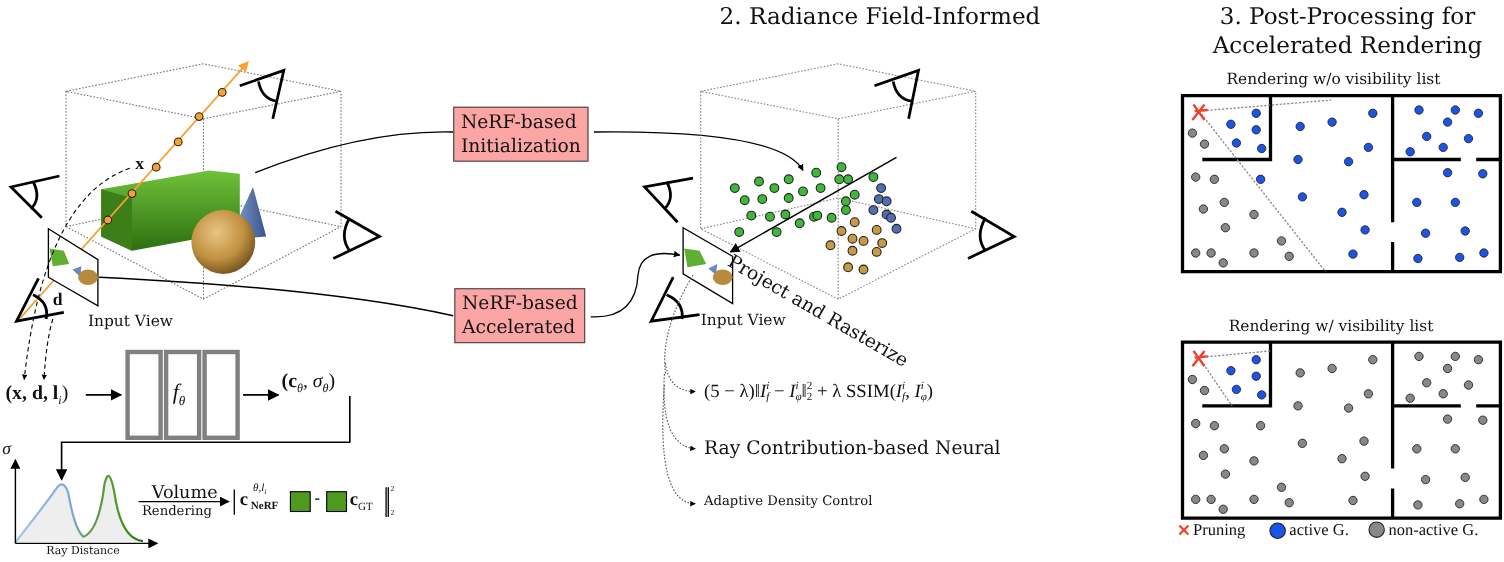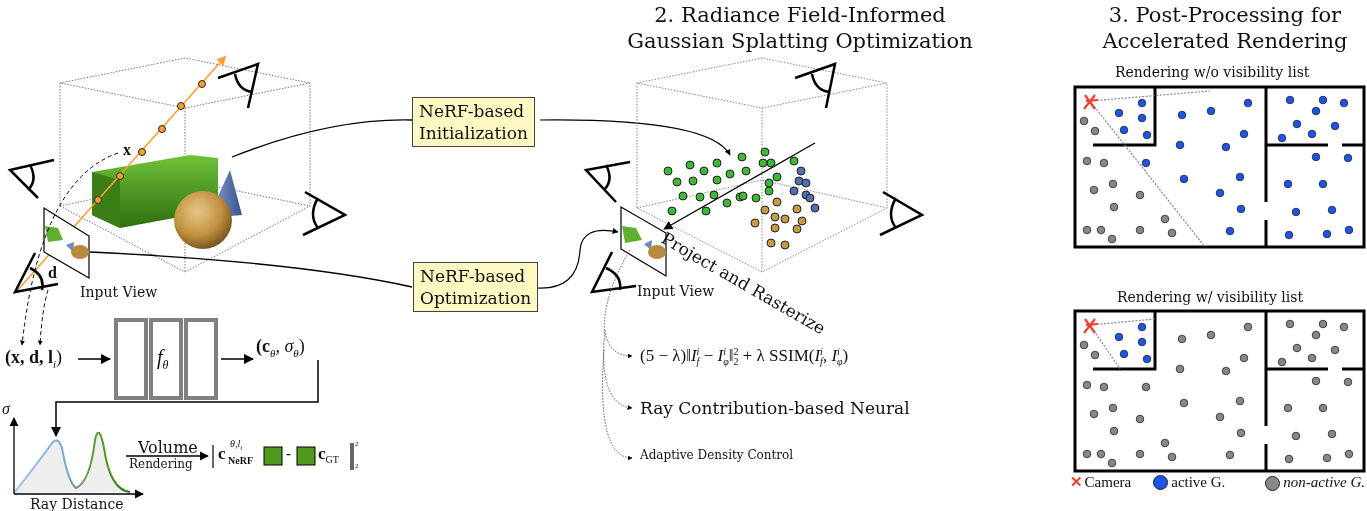--- a/index.html
+++ b/index.html
@@ -2,36 +2,35 @@
 <html><head>
 <meta charset="utf-8">
 <style>
   html, body { margin:0; padding:0; background:#ffffff; }
   body { width:1367px; height:511px; position:relative; overflow:hidden;
          font-family:"DejaVu Serif","Liberation Serif",serif; color:#111; }
   .title { position:absolute; text-align:center; font-size:21px; line-height:26px;
            font-family:"DejaVu Serif","Liberation Serif",serif; white-space:nowrap; }
   .lbl { position:absolute; font-family:"DejaVu Serif","Liberation Serif",serif;
          white-space:nowrap; }
-  .box { position:absolute; border:1.5px solid #444; background:#fef9c3; padding:2px 6px;
+  .box { position:absolute; border:1.5px solid #444; background:#fca5a5; padding:2px 6px;
          font-size:17px; line-height:22px; font-family:"DejaVu Serif","Liberation Serif",serif; }
   svg { position:absolute; left:0; top:0; }
   .math { font-family:"Liberation Serif","DejaVu Serif",serif; }
   .it { font-style:italic; }
   .bold { font-weight:bold; }
   .legend { position:absolute; font-size:15px; font-family:"Liberation Serif",serif; display:flex; align-items:center; gap:4px; }
 </style>
 </head>
 <body>
 
 <div class="title" style="left:20px; top:2px; width:320px;">
 </div>
 <div class="title" style="left:620px; top:2px; width:360px;">
   <div>2. Radiance Field-Informed</div>
-  <div>Gaussian Splatting Optimization</div>
 </div>
 <div class="title" style="left:1080px; top:2px; width:290px;">
   <div>3. Post-Processing for</div>
   <div>Accelerated Rendering</div>
 </div>
 
 <svg width="1367" height="511" viewBox="0 0 1367 511">
   <defs>
     <marker id="arrowBlack" viewBox="0 0 10 10" refX="9" refY="5" markerWidth="7" markerHeight="7" orient="auto-start-reverse">
       <path d="M0,0 L10,5 L0,10 z" fill="#000"></path>
@@ -336,21 +335,21 @@
 <div class="lbl math" style="left:5px; top:347px; font-size:18px;">
   <span class="bold">(x, d, l</span><sub class="it" style="font-size:11px;">i</sub><span>)</span>
 </div>
 <div class="lbl math it" style="left:157px; top:346px; font-size:20px;">
   <span>f</span><sub style="font-size:12px;">θ</sub>
 </div>
 <div class="lbl math" style="left:256px; top:336px; font-size:18px;">
   <span class="bold">(c</span><sub class="it" style="font-size:11px;">θ</sub><span class="it">, σ</span><sub class="it" style="font-size:11px;">θ</sub><span>)</span>
 </div>
 <div class="lbl math it" style="left:2px; top:400px; font-size:16px;">σ</div>
-<div class="lbl" style="left:30px; top:496px; font-size:14px;">Ray Distance</div>
+<div class="lbl" style="left:42px; top:496px; font-size:10px;">Ray Distance</div>
 <div class="lbl" style="left:138px; top:438px; font-size:16px;">Volume</div>
 <div class="lbl" style="left:129px; top:457px; font-size:12px;">Rendering</div>
 <div class="lbl math" style="left:218px; top:444px; font-size:17px;">
   <span class="bold">c</span>
 </div>
 <div class="lbl math it" style="left:230px; top:438px; font-size:10px;">
   <span>θ,l</span><sub style="font-size:7px;">i</sub>
 </div>
 <div class="lbl math" style="left:228px; top:455px; font-size:10px;font-weight:bold;">NeRF</div>
 <div class="lbl math bold" style="left:286px; top:445px; font-size:15px;">-</div>
@@ -359,21 +358,21 @@
 </div>
 <div class="lbl math" style="left:355px; top:440px; font-size:7px;">2</div>
 <div class="lbl math" style="left:355px; top:462px; font-size:7px;">2</div>
 
 <div class="box" style="left:412px; top:97px;">
   <div>NeRF-based</div>
   <div>Initialization</div>
 </div>
 <div class="box" style="left:413px; top:262px;">
   <div>NeRF-based</div>
-  <div>Optimization</div>
+  <div>Accelerated</div>
 </div>
 
 <div class="lbl" style="left:637px; top:283px; font-size:14px;">Input View</div>
 <div class="lbl" style="left:668px; top:228px; font-size:17px; transform-origin:0 0; transform:rotate(30deg);">Project and Rasterize</div>
 <div class="lbl math" style="left:640px; top:346px; font-size:17px;">
   <span>(5 − λ)‖</span><span class="it">I</span><span style="display:inline-flex; flex-direction:column; font-size:10px; vertical-align:middle; line-height:10px;">
       <i>i</i>
       <i>f</i>
     </span><span> − </span><span class="it">I</span><span style="display:inline-flex; flex-direction:column; font-size:10px; vertical-align:middle; line-height:10px;">
       <i>i</i>
@@ -391,23 +390,23 @@
 </div>
 <div class="lbl" style="left:640px; top:398px; font-size:17px;">Ray Contribution-based Neural</div>
 <div class="lbl" style="left:640px; top:448px; font-size:12px;">Adaptive Density Control</div>
 
 <div class="lbl" style="left:1115px; top:64px; font-size:14px;">Rendering w/o visibility list</div>
 <div class="lbl" style="left:1117px; top:289px; font-size:14px;">Rendering w/ visibility list</div>
 
 <div class="legend" style="left:1070px; top:473px;">
   <span style="display:flex; align-items:center; gap:2px;">
     <span style="color:#f04030; font-size:15px; font-weight:bold;">✕</span>
-    <span>Camera</span>
+    <span>Pruning</span>
   </span>
   <span style="display:flex; align-items:center; gap:3px; margin-left:18px;">
     <span style="display:inline-block; width:13px; height:13px; border-radius:50%; background:#1a55e8; border:1px solid #222;"></span>
     <span>active G.</span>
   </span>
-  <span style="display:flex; align-items:flex-end; gap:3px; margin-left:36px;font-style:italic;">
+  <span style="display:flex; align-items:flex-start; gap:3px; margin-left:14px;">
     <span style="display:inline-block; width:13px; height:13px; border-radius:50%; background:#888; border:1px solid #222;"></span>
     <span>non-active G.</span>
   </span>
 </div>
 
 </body></html>

